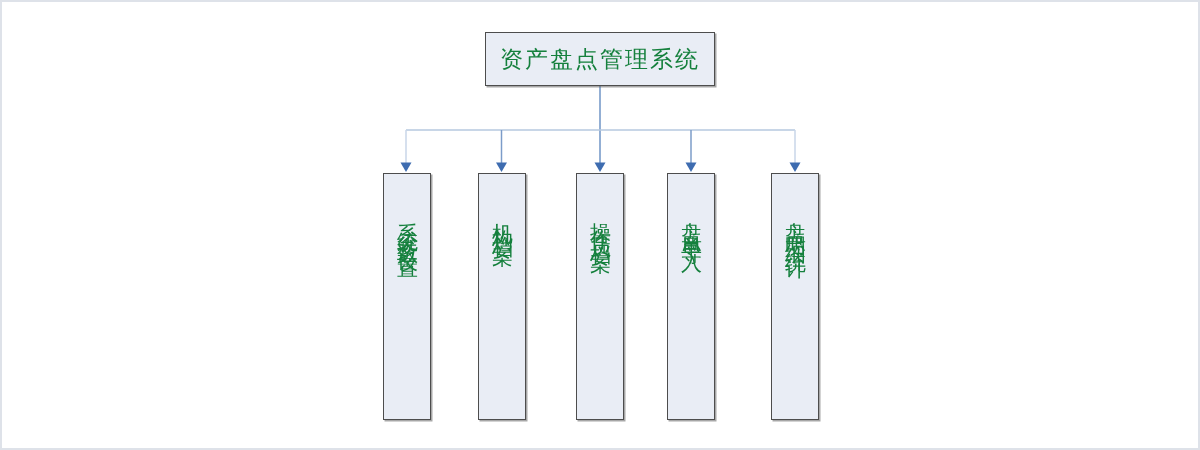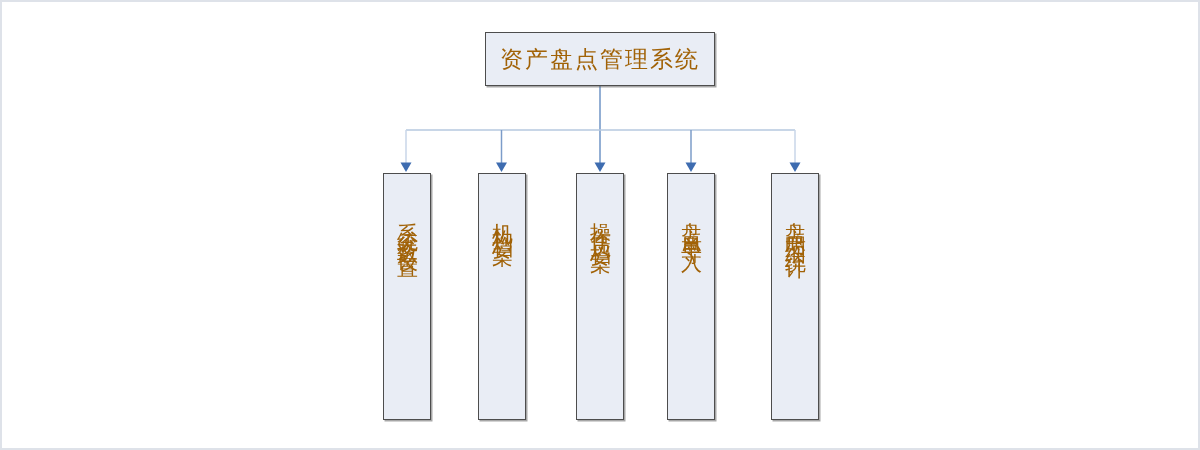--- a/index.html
+++ b/index.html
@@ -20,21 +20,21 @@
     position: absolute;
     left: 0; top: 0;
     width: 1200px; height: 450px;
     pointer-events: none;
   }
   .node {
     position: absolute;
     background: #e9edf5;
     border: 1px solid #4d4d4d;
     box-shadow: 1.5px 1.5px 0 rgba(95,95,95,0.55);
-    color: #a16207;
+    color: #15803d;
   }
   .root-node {
     left: 483px; top: 30px;
     width: 230px; height: 54px;
     display: flex;
     align-items: center;
     justify-content: center;
     font-size: 23px;
     letter-spacing: 2px;
     white-space: nowrap;

